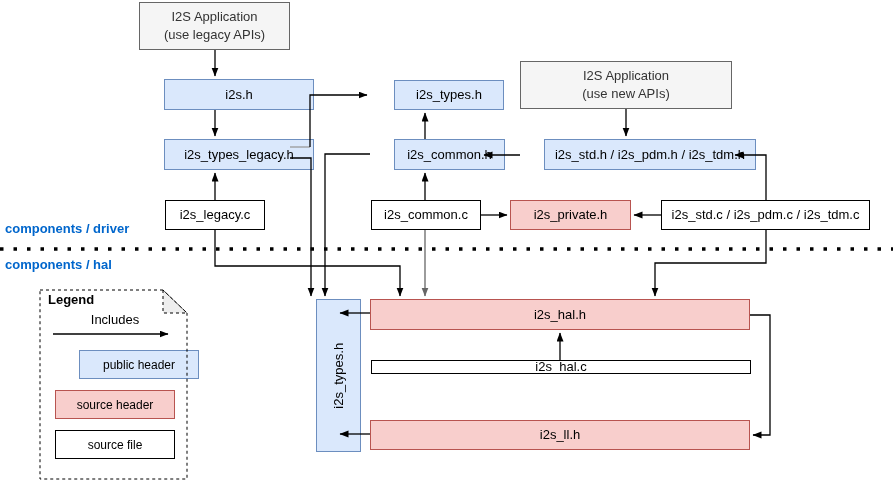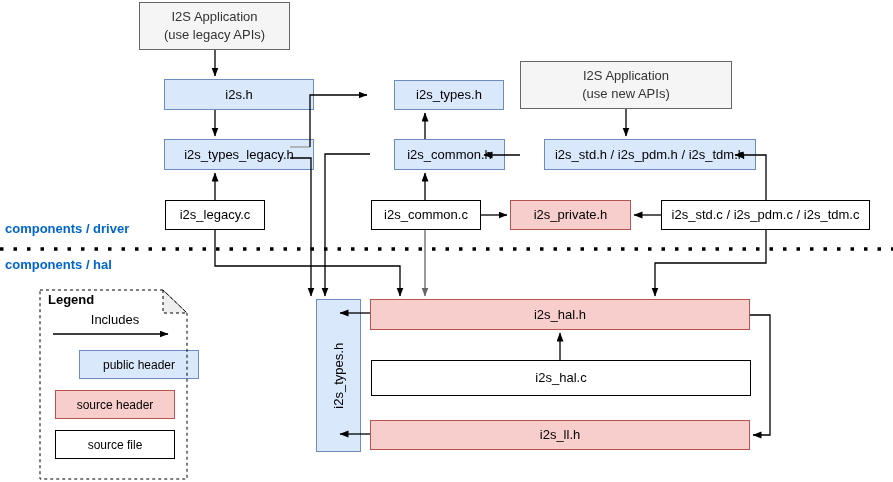--- a/index.html
+++ b/index.html
@@ -103,21 +103,21 @@
   </div>
 
   <div class="node public vert" style="left:292px;top:299px;width:45px;height:153px;">
     <span>i2s_types.h</span>
   </div>
 
   <div class="node private" style="left:370px;top:299px;width:380px;height:31px;">
     <span>i2s_hal.h</span>
   </div>
 
-  <div class="node source" style="left:371px;top:360px;width:380px;height:36px;">
+  <div class="node source" style="left:371px;top:360px;width:380px;height:14px;">
     <span>i2s_hal.c</span>
   </div>
 
   <div class="node private" style="left:370px;top:420px;width:380px;height:30px;">
     <span>i2s_ll.h</span>
   </div>
 
   <div class="layer-label" style="top:221px;">components / driver</div>
   <div class="layer-label" style="top:257px;">components / hal</div>
 

